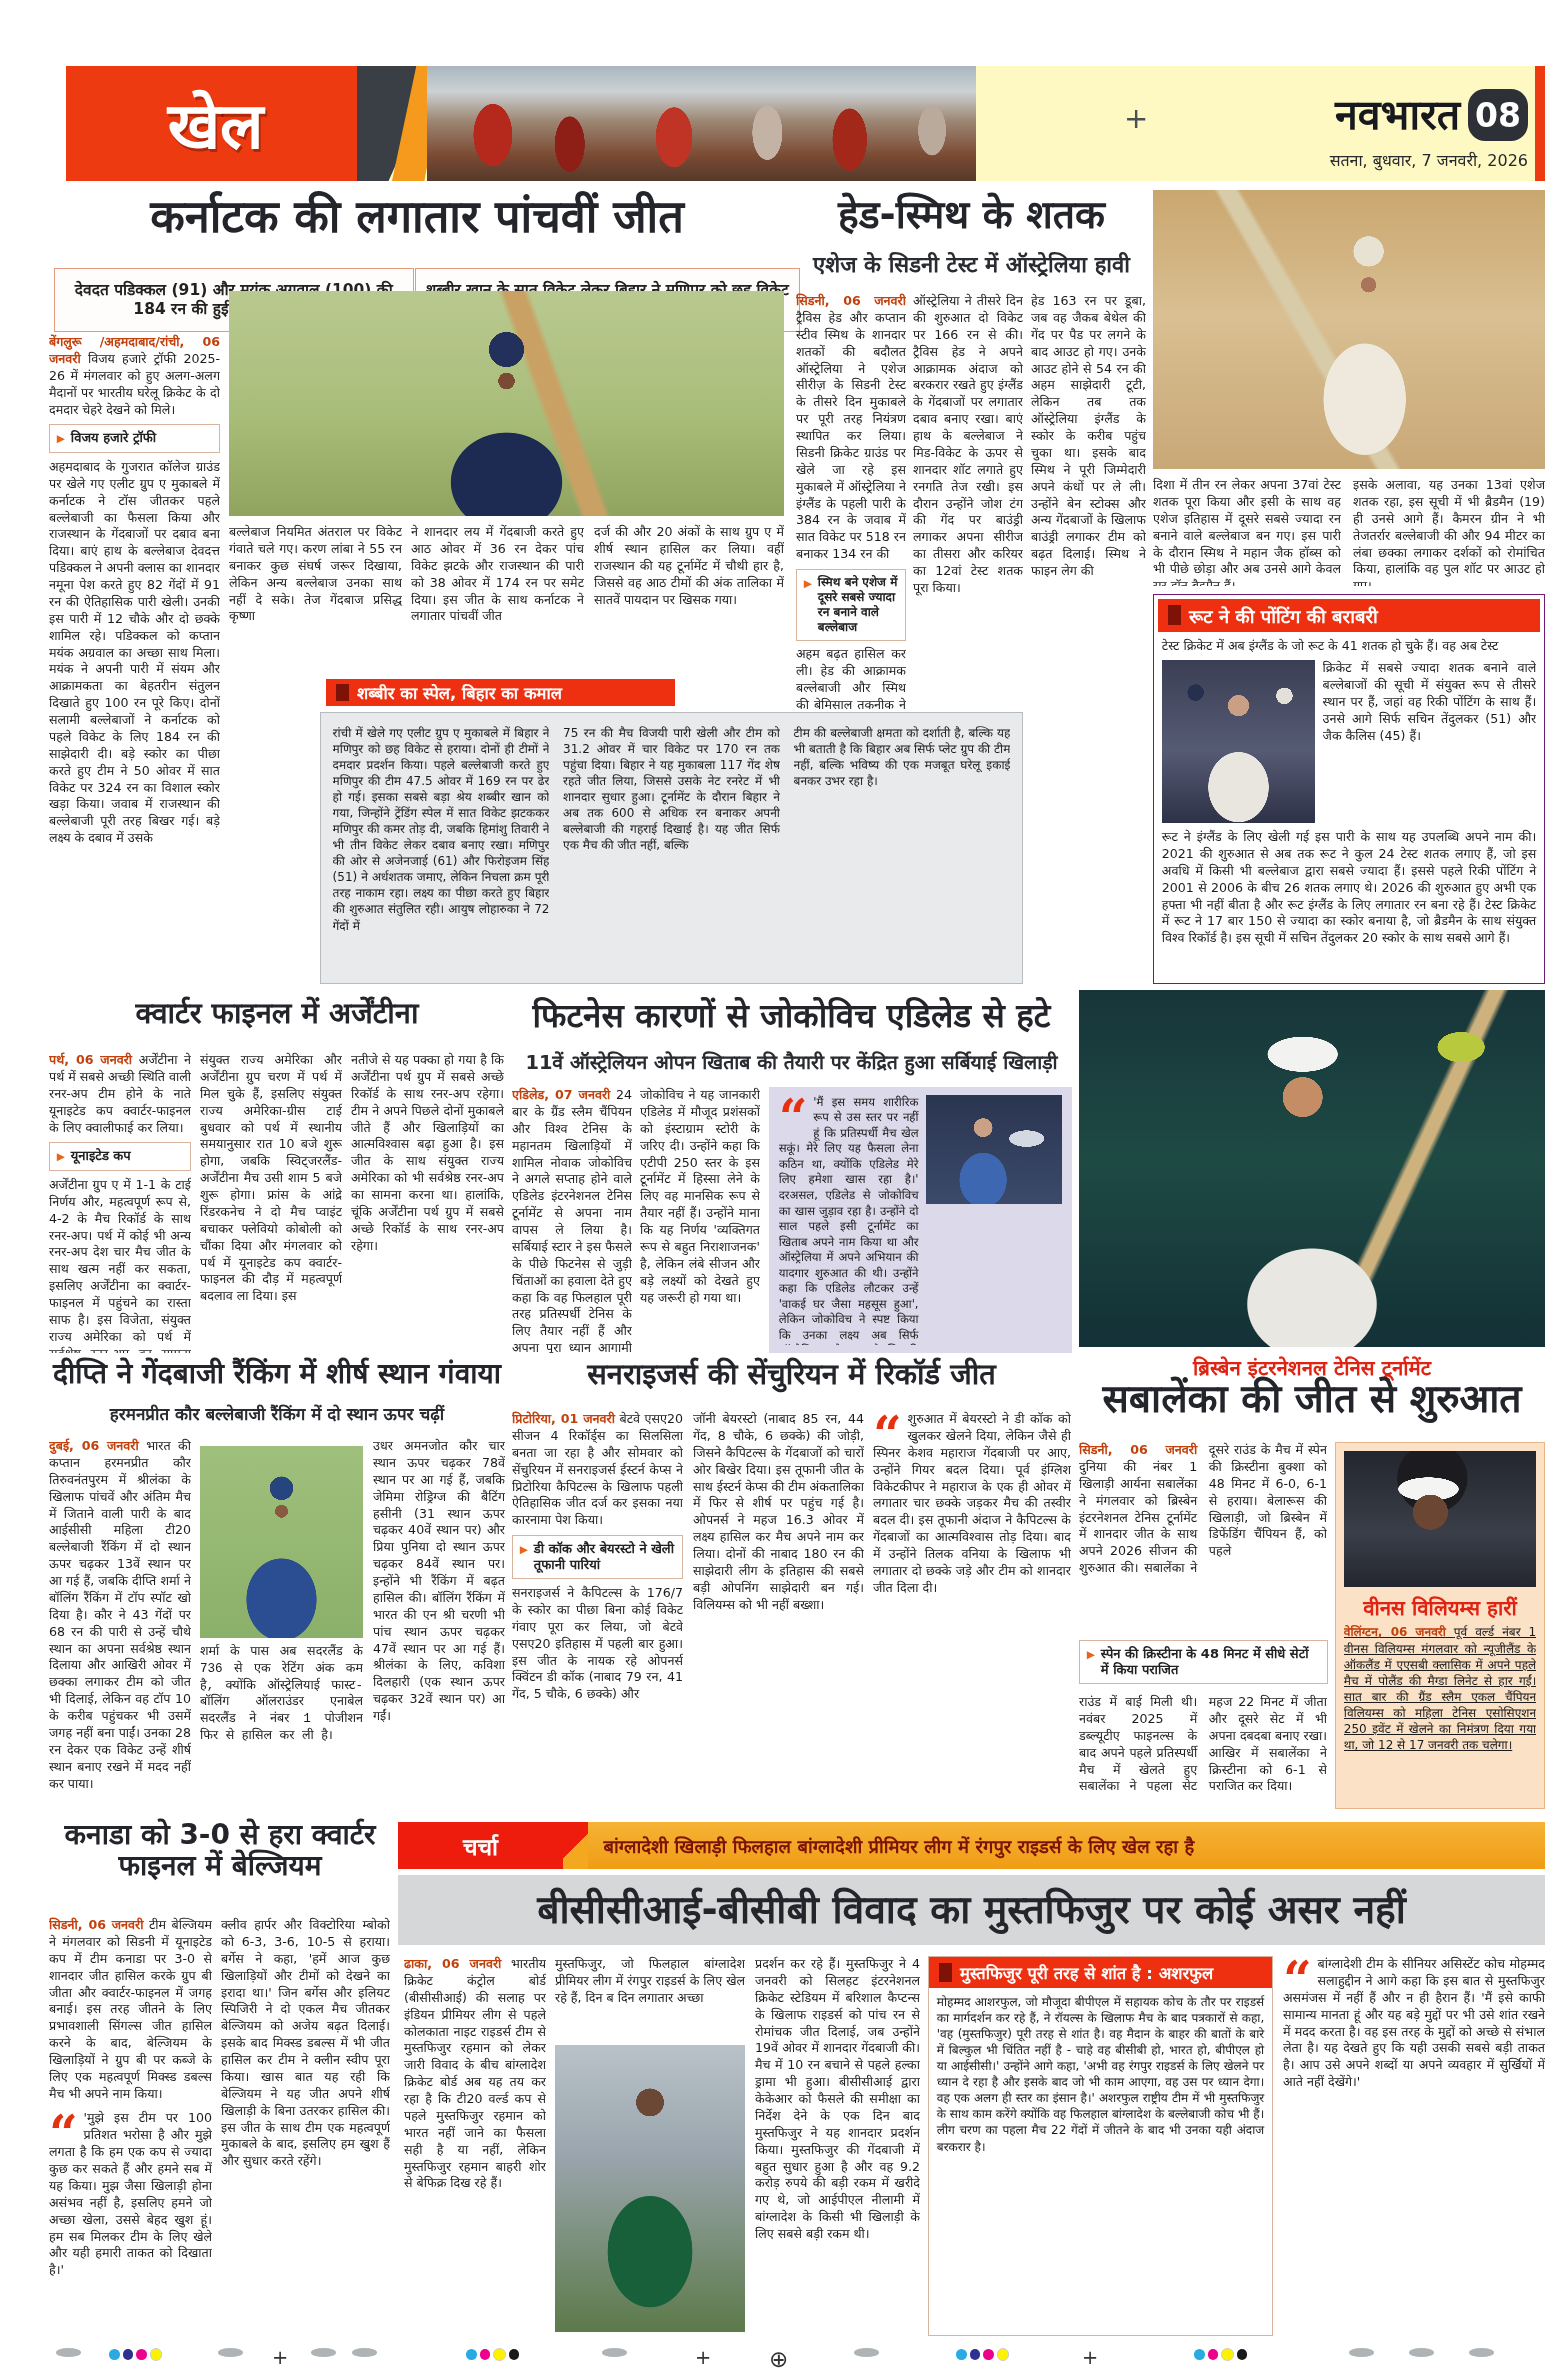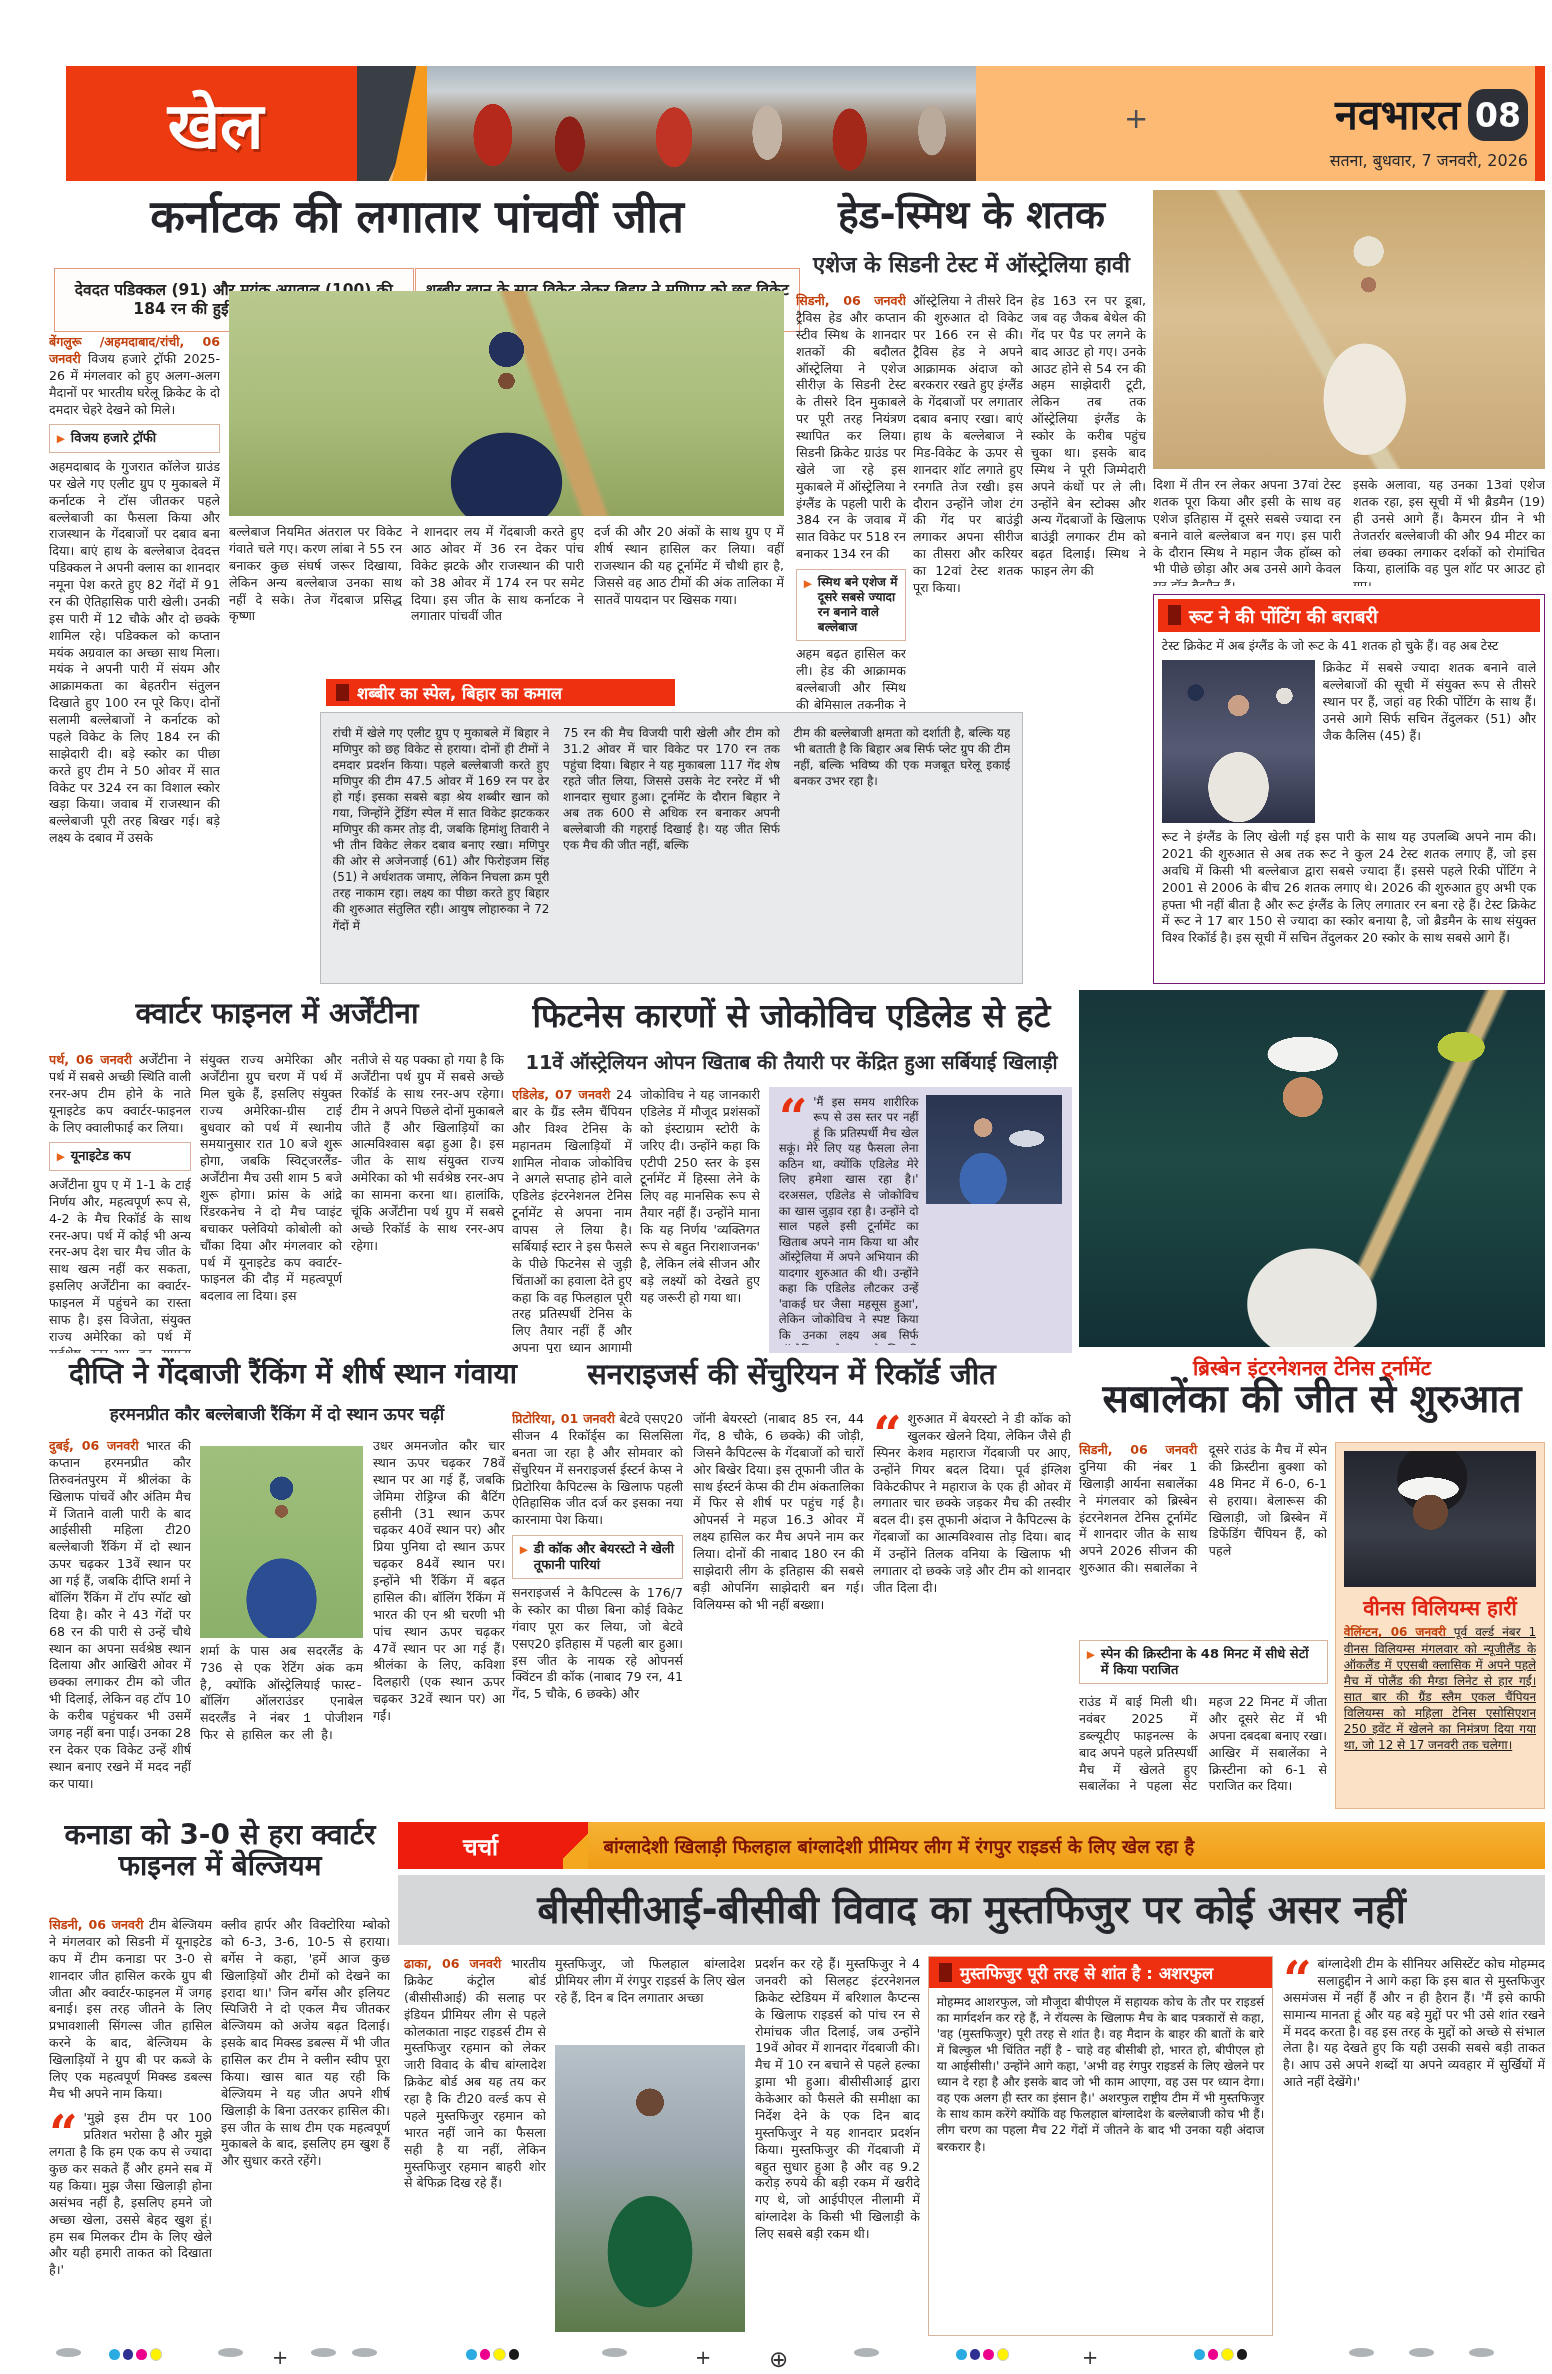--- a/index.html
+++ b/index.html
@@ -85,21 +85,21 @@
   .navbharat{font-weight:800;color:#17191e;font-size:41px;line-height:1;}
   .pageno{background:#2d3137;color:#fff;font-weight:800;font-size:33px;
           display:flex;align-items:center;justify-content:center;border-radius:17px;}
   .kicker{color:#e02414;font-weight:800;text-align:center;}
 </style>
 </head>
 <body>
 
 <div class="page">
 
-  <div class="abs" style="left:66px;top:66px;width:1479px;height:115px;background:#fdba74;">
+  <div class="abs" style="left:66px;top:66px;width:1479px;height:115px;background:#fef9c3;">
     <div class="abs" style="left:0;top:0;width:299px;height:115px;background:#ee3a10;display:flex;align-items:center;justify-content:center;">
       <span class="khel">खेल</span>
     </div>
     <div class="abs" style="left:291px;top:0;width:83px;height:115px;background:#3a3f46;clip-path:polygon(0 0,100% 0,38% 100%,0 100%);"></div>
     <div class="abs" style="left:326px;top:0;width:54px;height:115px;background:#f59a1c;clip-path:polygon(45% 0,100% 0,60% 100%,0 100%);"></div>
     <div class="ph ph-banner" style="left:361px;top:0;width:549px;height:115px;"></div>
     <div class="abs" style="left:1058px;top:35px;font-size:29px;color:#4b4f52;">
       <span>+</span>
     </div>
     <div class="abs" style="left:1155px;top:21.3px;width:307px;height:56px;display:flex;align-items:center;justify-content:flex-end;gap:7.8px;">
@@ -216,21 +216,21 @@
 
   <div class="abs" style="left:1335px;top:1442px;width:210px;height:367px;background:#fbe2c6;border:1px solid #e8b489;box-sizing:border-box;padding:7.8px;overflow:hidden;">
     <div class="ph ph-venus" style="position:relative;width:100%;height:136px;"></div>
     <div class="kicker" style="font-size:20.4px;margin:5.8px 0 3.9px;">वीनस विलियम्स हारीं</div>
     <div class="body" style="font-size:12px;height:165px;text-decoration:underline;">
       <b class="dl">वेलिंग्टन, 06 जनवरी</b>
       <span>पूर्व वर्ल्ड नंबर 1 वीनस विलियम्स मंगलवार को न्यूजीलैंड के ऑकलैंड में एएसबी क्लासिक में अपने पहले मैच में पोलैंड की मैग्डा लिनेट से हार गईं। सात बार की ग्रैंड स्लैम एकल चैंपियन विलियम्स को महिला टेनिस एसोसिएशन 250 इवेंट में खेलने का निमंत्रण दिया गया था, जो 12 से 17 जनवरी तक चलेगा।</span>
     </div>
   </div>
 
-  <div class="abs hl" style="left:49px;top:1359px;width:456px;height:43px;font-size:28px;margin-left:16px;">दीप्ति ने गेंदबाजी रैंकिंग में शीर्ष स्थान गंवाया</div>
+  <div class="abs hl" style="left:49px;top:1359px;width:456px;height:43px;font-size:28px;">दीप्ति ने गेंदबाजी रैंकिंग में शीर्ष स्थान गंवाया</div>
   <div class="abs sub" style="left:49px;top:1405px;width:456px;height:25px;font-size:17px;">हरमनप्रीत कौर बल्लेबाजी रैंकिंग में दो स्थान ऊपर चढ़ीं</div>
   <div class="abs body" style="left:49px;top:1438px;width:142px;height:371px;">
     <b class="dl">दुबई, 06 जनवरी</b>
     <span>भारत की कप्तान हरमनप्रीत कौर तिरुवनंतपुरम में श्रीलंका के खिलाफ पांचवें और अंतिम मैच में जिताने वाली पारी के बाद आईसीसी महिला टी20 बल्लेबाजी रैंकिंग में दो स्थान ऊपर चढ़कर 13वें स्थान पर आ गई हैं, जबकि दीप्ति शर्मा ने बॉलिंग रैंकिंग में टॉप स्पॉट खो दिया है। कौर ने 43 गेंदों पर 68 रन की पारी से उन्हें चौथे स्थान का अपना सर्वश्रेष्ठ स्थान दिलाया और आखिरी ओवर में छक्का लगाकर टीम को जीत भी दिलाई, लेकिन वह टॉप 10 के करीब पहुंचकर भी उसमें जगह नहीं बना पाईं। उनका 28 रन देकर एक विकेट उन्हें शीर्ष स्थान बनाए रखने में मदद नहीं कर पाया।</span>
   </div>
   <div class="abs" style="left:200px;top:1446px;width:163px;height:371px;overflow:hidden;font-family:Liberation Mono, monospace;">
     <div class="ph ph-deepti" style="position:relative;width:100%;height:192px;"></div>
     <div class="body" style="height:171px;margin-top:5.8px;">शर्मा के पास अब सदरलैंड के 736 से एक रेटिंग अंक कम है, क्योंकि ऑस्ट्रेलियाई फास्ट-बॉलिंग ऑलराउंडर एनाबेल सदरलैंड ने नंबर 1 पोजीशन फिर से हासिल कर ली है।</div>
   </div>
   <div class="abs body" style="left:373px;top:1438px;width:132px;height:371px;">उधर अमनजोत कौर चार स्थान ऊपर चढ़कर 78वें स्थान पर आ गई हैं, जबकि जेमिमा रोड्रिग्ज की बैटिंग हसीनी (31 स्थान ऊपर चढ़कर 40वें स्थान पर) और प्रिया पुनिया दो स्थान ऊपर चढ़कर 84वें स्थान पर। इन्होंने भी रैंकिंग में बढ़त हासिल की। बॉलिंग रैंकिंग में भारत की एन श्री चरणी भी पांच स्थान ऊपर चढ़कर 47वें स्थान पर आ गई हैं। श्रीलंका के लिए, कविशा दिलहारी (एक स्थान ऊपर चढ़कर 32वें स्थान पर) आ गईं।</div>

